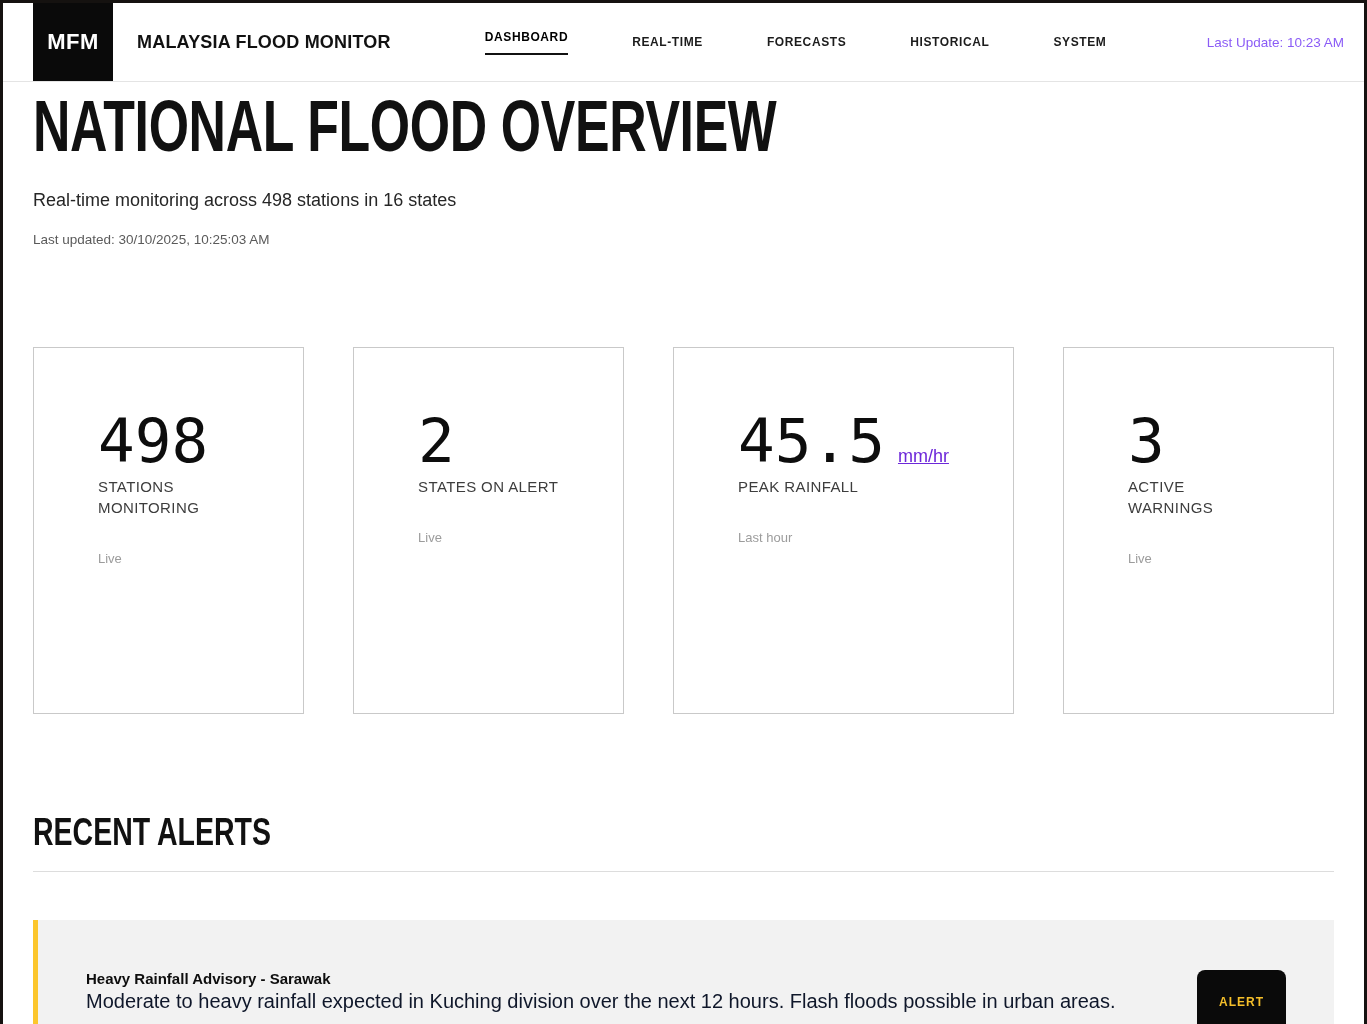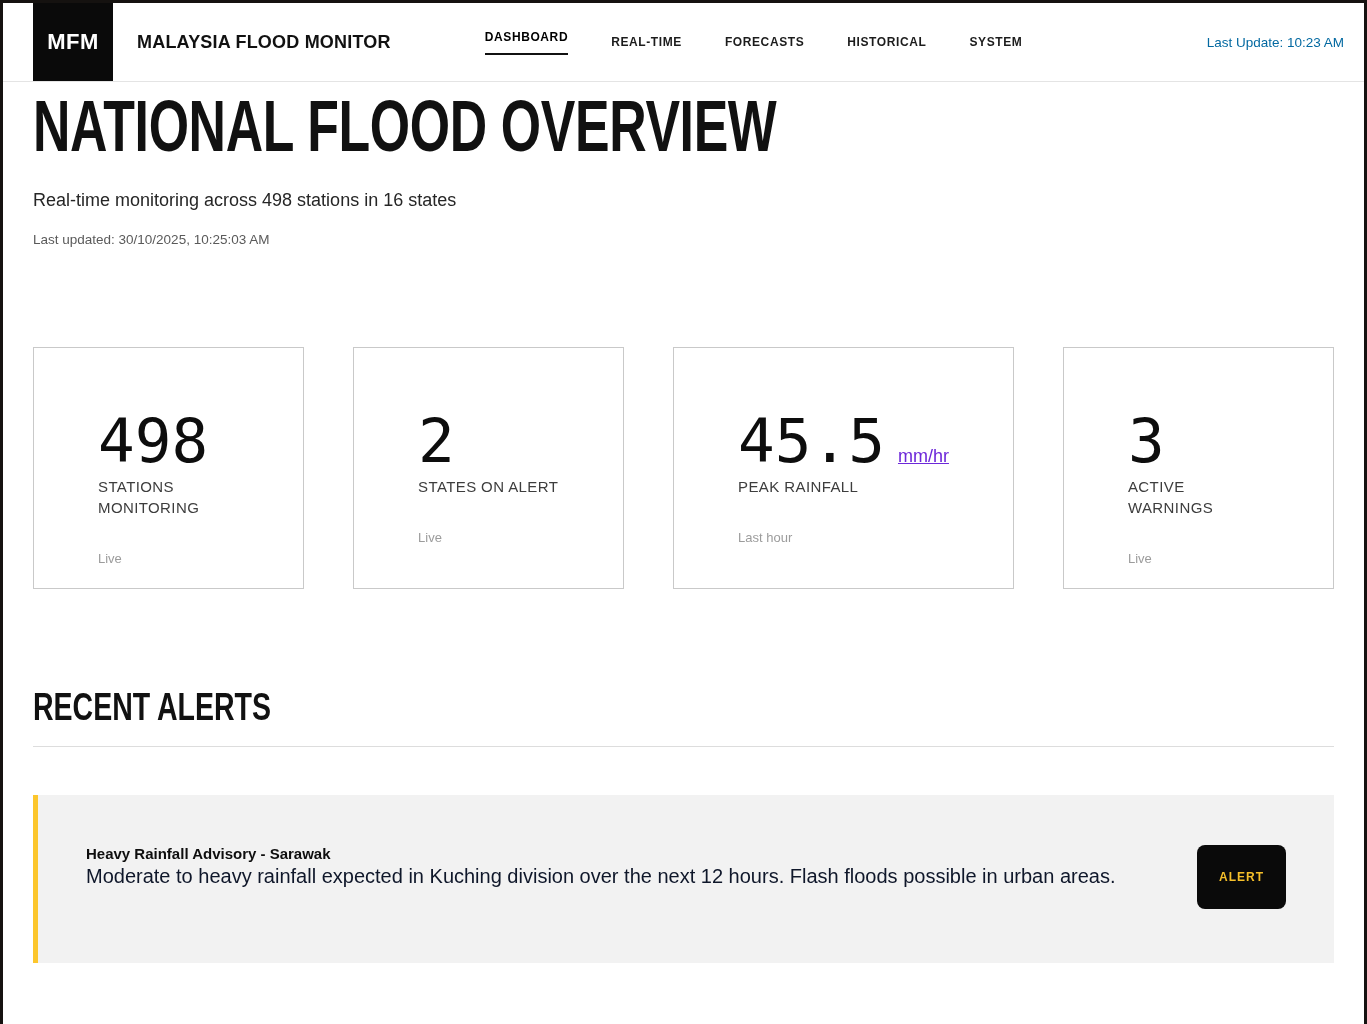--- a/index.html
+++ b/index.html
@@ -39,36 +39,36 @@
   .brand {
     margin-left: 24px;
     font-size: 18px;
     font-weight: bold;
     letter-spacing: 0.2px;
     white-space: nowrap;
   }
   .nav {
     display: flex;
     align-items: center;
-    gap: 43px;
+    gap: 64px;
     margin-left: 94px;
     font-size: 12px;
     font-weight: bold;
     letter-spacing: 0.6px;
   }
   .nav-item { cursor: pointer; white-space: nowrap; color: #1c1c1c; }
   .nav-item.active {
     padding-bottom: 9px;
     border-bottom: 2px solid #111;
     color: #000;
   }
   .last-update {
     margin-left: auto;
     font-size: 13.5px;
-    color: #0369a1;
+    color: #8b5cf6;
     white-space: nowrap;
   }
 
   
   .main { margin: 0 30px; }
 
   .page-title {
     margin-top: 8px;
     font-size: 72px;
     font-weight: bold;
@@ -93,21 +93,21 @@
   
   .stats {
     margin-top: 100px;
     display: grid;
     grid-template-columns: repeat(4, 1fr);
     gap: 49px;
   }
   .stat-card {
     border: 1px solid #c9c9c9;
     background: #fff;
-    height: 242px;
+    height: 367px;
     padding: 58px 64px;
   }
   .stat-number {
     font-family: "DejaVu Sans Mono", monospace;
     font-size: 61px;
     line-height: 1.15;
     white-space: nowrap;
     color: #0d0d0d;
   }
   .stat-unit {

